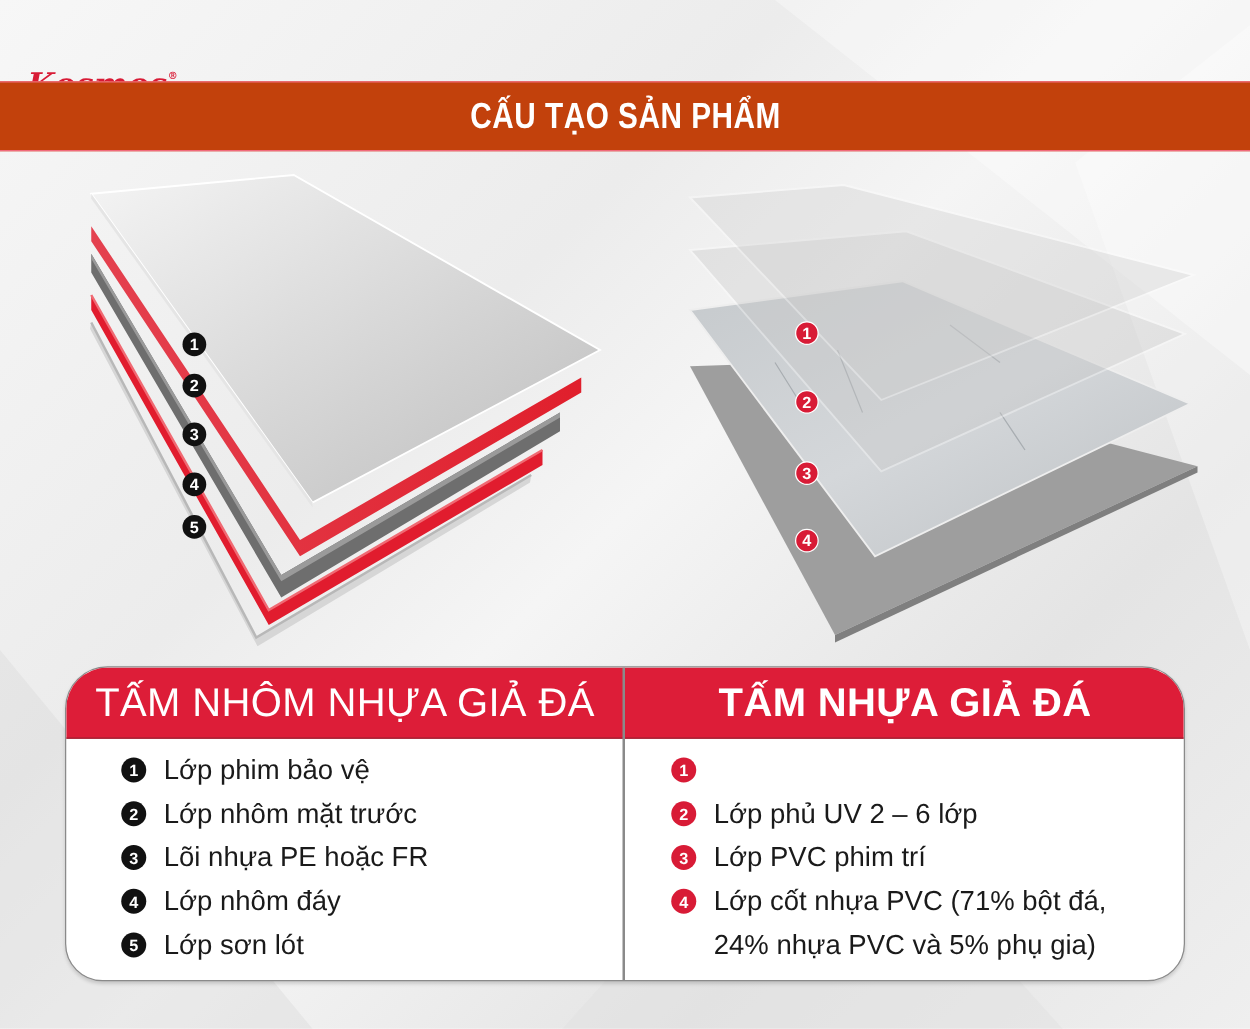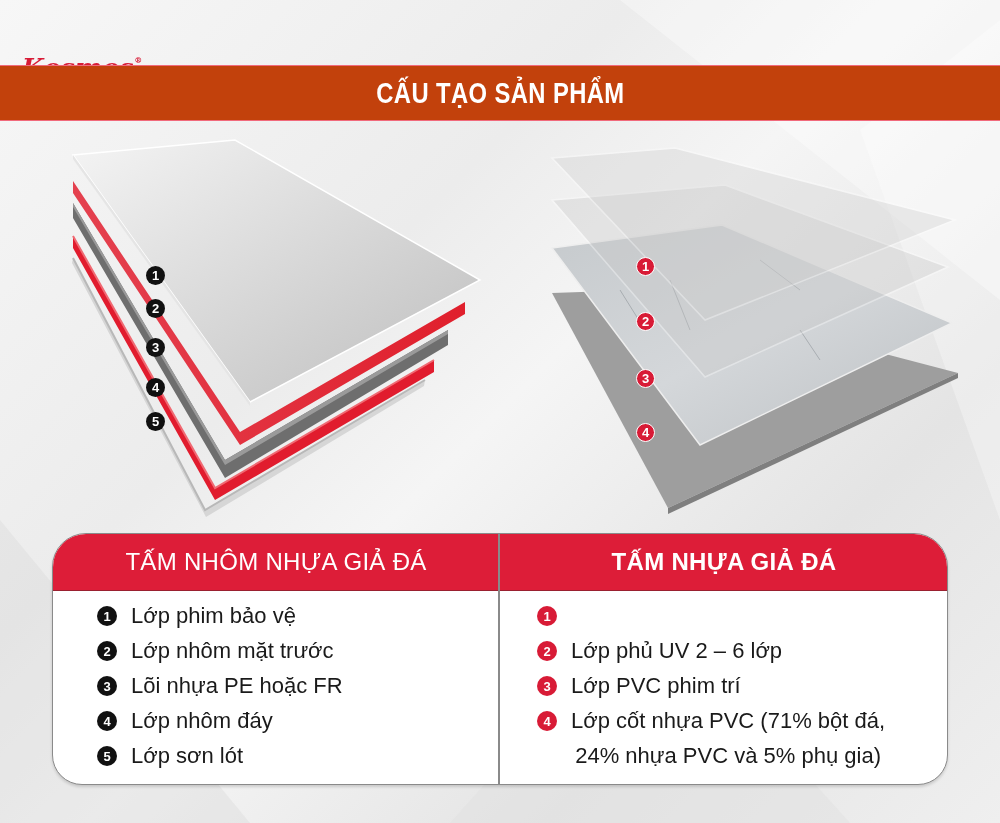--- a/index.html
+++ b/index.html
@@ -41,21 +41,21 @@
       background: #fff; overflow: hidden;
       box-shadow: 0 2px 3px rgba(0,0,0,0.15);
     }
     .table-header {
       position: absolute; left: 0; top: 0; width: 100%; height: 57px;
       background: #dd1d38; border-bottom: 1.5px solid #9a2030;
       display: flex;
     }
     .table-header .col {
       flex: 0 0 auto; display: flex; align-items: center; justify-content: center;
-      color: #fff; font-size: 24px; letter-spacing: 0.3px;
+      color: #fff; font-size: 32px; letter-spacing: 0.3px;
     }
     .col-left { width: 446px; }
     .col-right { width: 450px; font-weight: bold; }
     .divider {
       position: absolute; left: 445px; top: 0; width: 1.5px; height: 100%; background: #8a8a8a;
     }
     .list { position: absolute; top: 64px; list-style: none; }
     .list.left { left: 44px; }
     .list.right { left: 484px; }
     .list li {
@@ -63,21 +63,21 @@
       line-height: 35px; height: 35px;
     }
     .list.right li.wrap { height: 70px; }
     .list li .num {
       flex: 0 0 20px; width: 20px; height: 20px; border-radius: 50%; margin-top: 8px; margin-right: 14px;
       display: flex; align-items: center; justify-content: center;
       color: #fff; font-weight: bold; font-size: 13px; line-height: 1;
     }
     .list.left li .num { background: #111; }
     .list.right li .num { background: #d81b36; }
-    .list li .txt { white-space: pre-line; text-align: center; }
+    .list li .txt { white-space: pre-line; }
   </style>
 </head>
 <body>
 
 <svg class="bg-facet" width="1000" height="823" style="left:0;top:0;">
   <polygon points="620,0 1000,0 1000,300" fill="#ffffff" opacity="0.35"></polygon>
   <polygon points="0,520 250,823 0,823" fill="#d9d9d9" opacity="0.4"></polygon>
   <polygon points="450,823 650,600 850,823" fill="#e0e0e0" opacity="0.45"></polygon>
   <polygon points="860,130 1000,20 1000,520" fill="#ffffff" opacity="0.3"></polygon>
 </svg>

